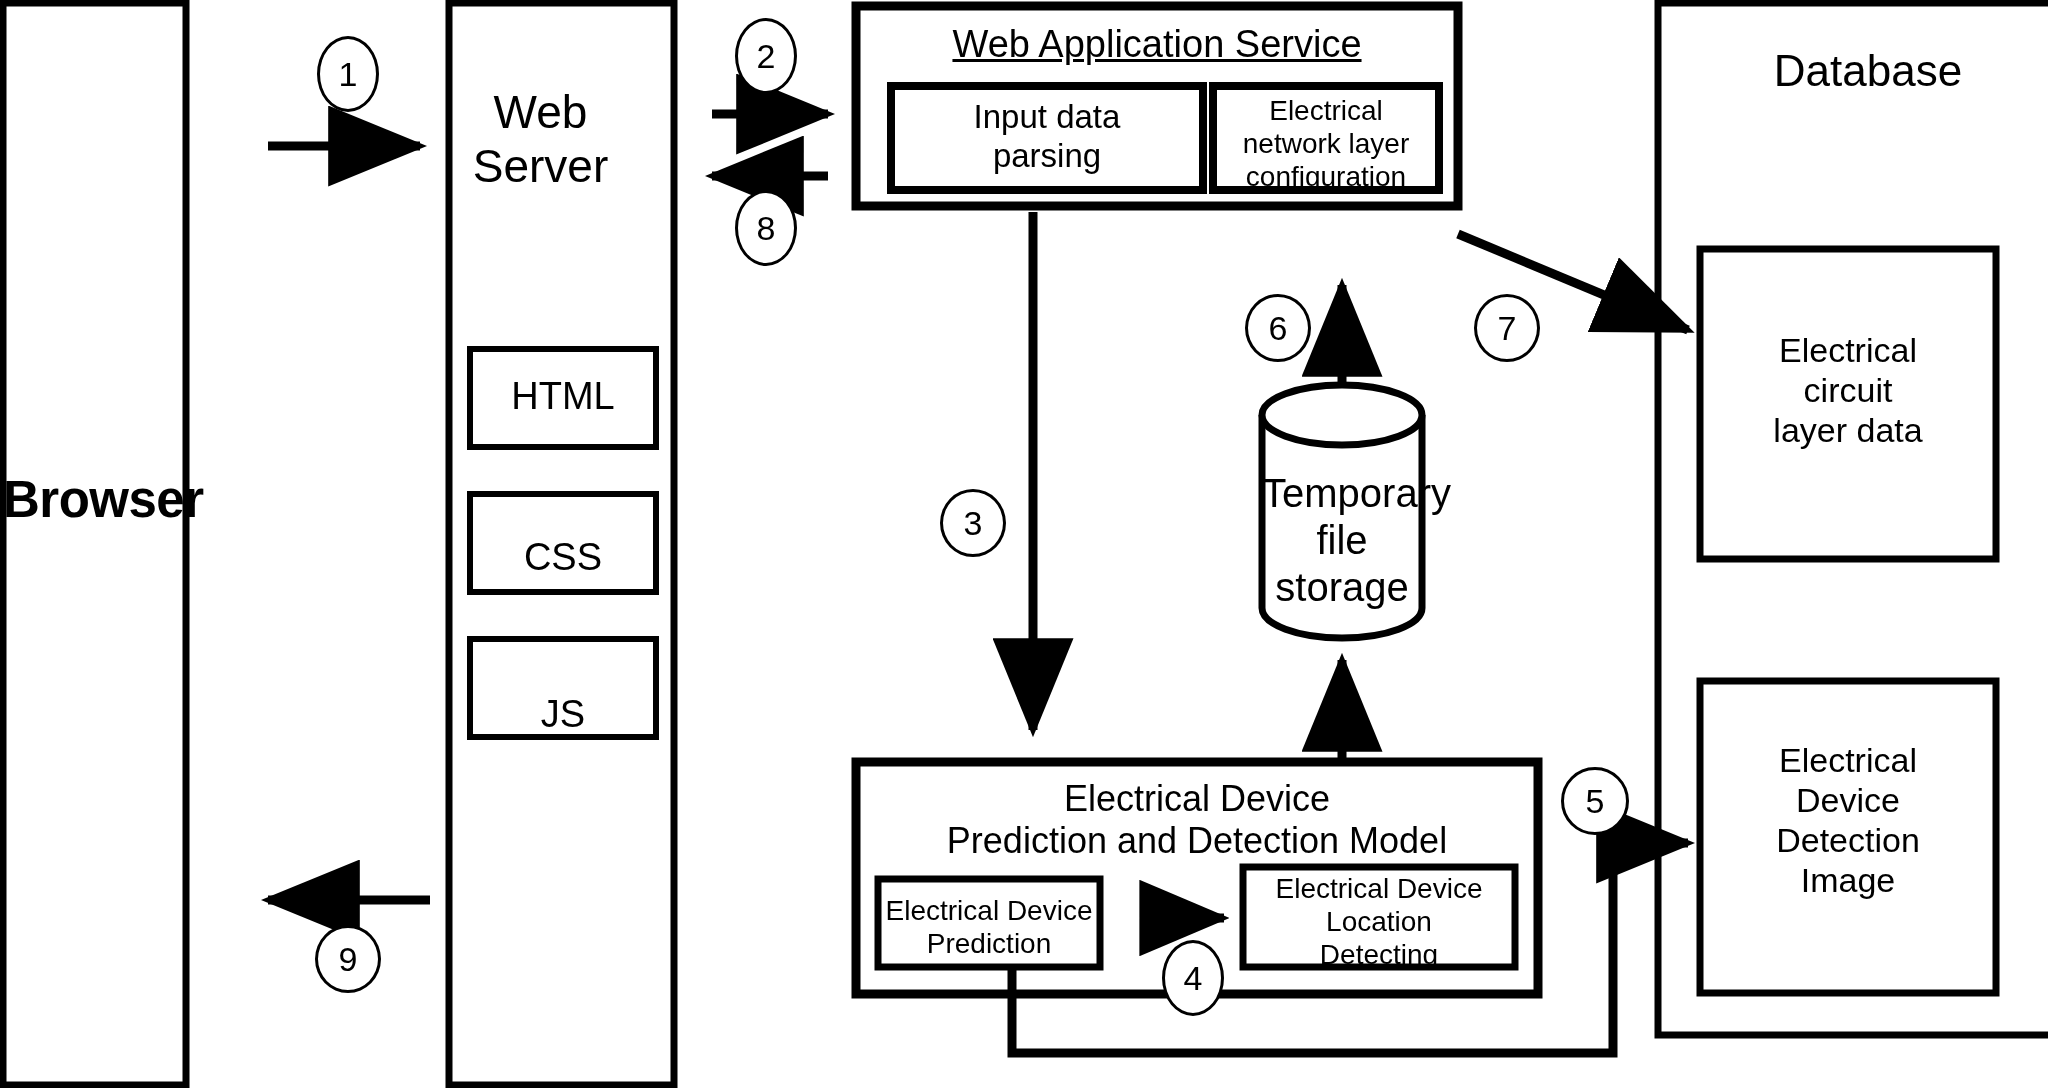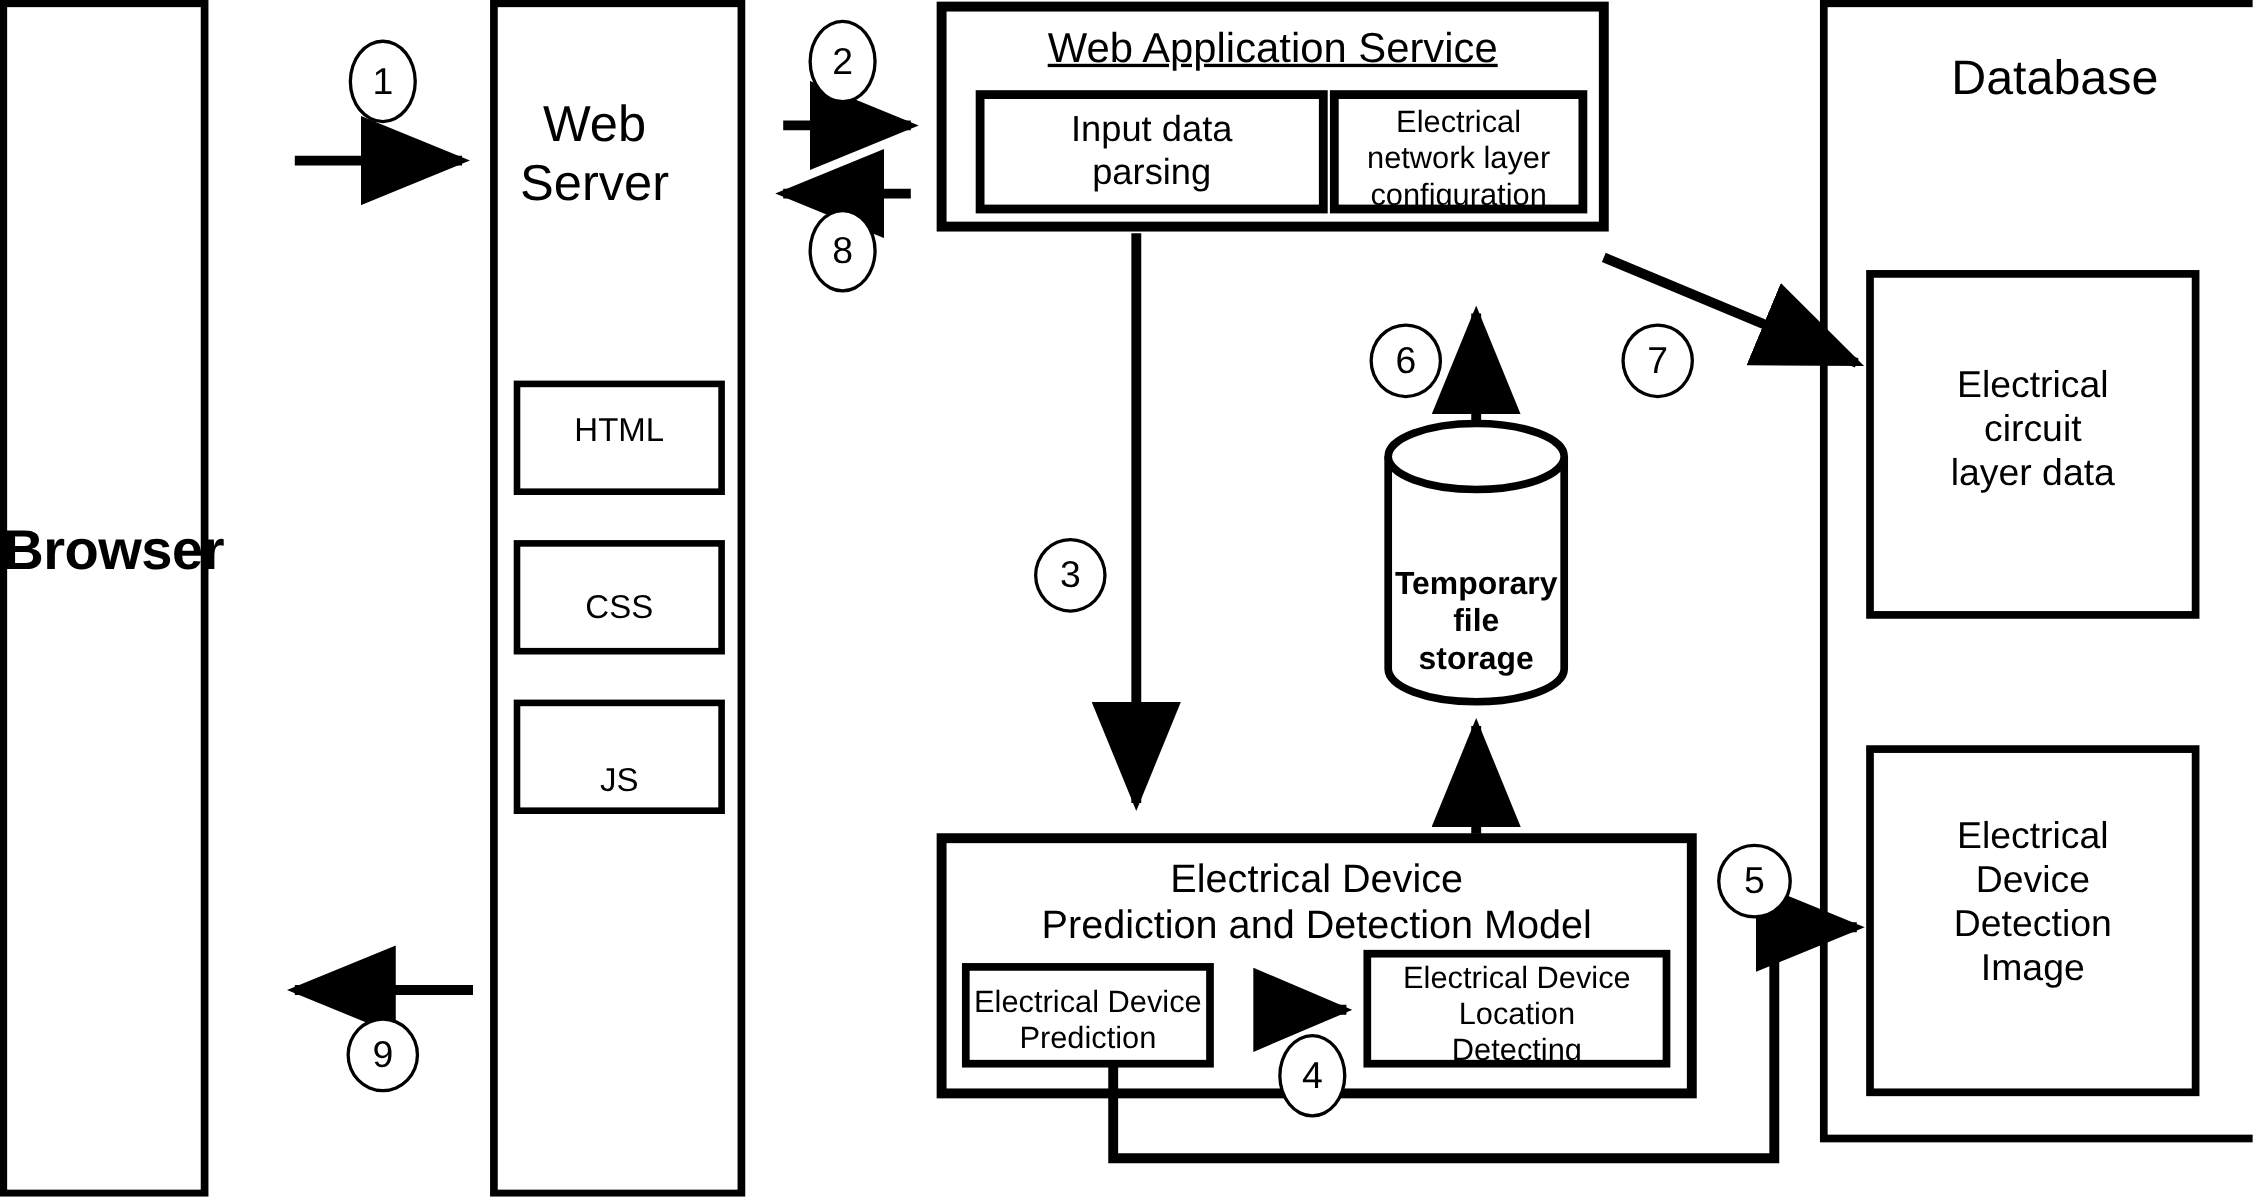--- a/index.html
+++ b/index.html
@@ -4,26 +4,26 @@
 <title>System Architecture Diagram</title>
 <style>
   html,body{margin:0;padding:0;background:#ffffff;}
   body{font-family:"Liberation Sans", sans-serif;color:#000;}
   #stage{position:relative;width:2048px;height:1088px;background:#fff;overflow:hidden;}
   #svgroot{position:absolute;left:0;top:0;width:2048px;height:1088px;}
   .lbl{position:absolute;text-align:center;color:#000;line-height:1.18;
        font-family:"Liberation Sans", sans-serif;white-space:pre-line;}
   .t-browser{font-size:51px;font-weight:bold;letter-spacing:-0.5px;}
   .t-webserver{font-size:46px;font-weight:400;}
-  .t-asset{font-size:30px;font-weight:400;}
+  .t-asset{font-size:38px;font-weight:400;}
   .t-section{font-size:38px;font-weight:400;}
   .t-dbtitle{font-size:44px;font-weight:400;}
   .t-inner{font-size:33px;font-weight:400;text-align:center;}
   .t-innersm{font-size:28px;font-weight:400;}
-  .t-cyl{font-size:29px;font-weight:700;margin-top:44px;}
+  .t-cyl{font-size:40px;font-weight:400;}
   .t-dbbox{font-size:34px;font-weight:400;}
   .t-model{font-size:36px;font-weight:400;}
   .step{position:absolute;display:flex;align-items:center;justify-content:center;
         border:3px solid #000;border-radius:50%;background:#fff;
         font-size:34px;font-family:"Liberation Sans", sans-serif;color:#000;}
 </style>
 </head>
 <body>
 
 <div id="stage">

